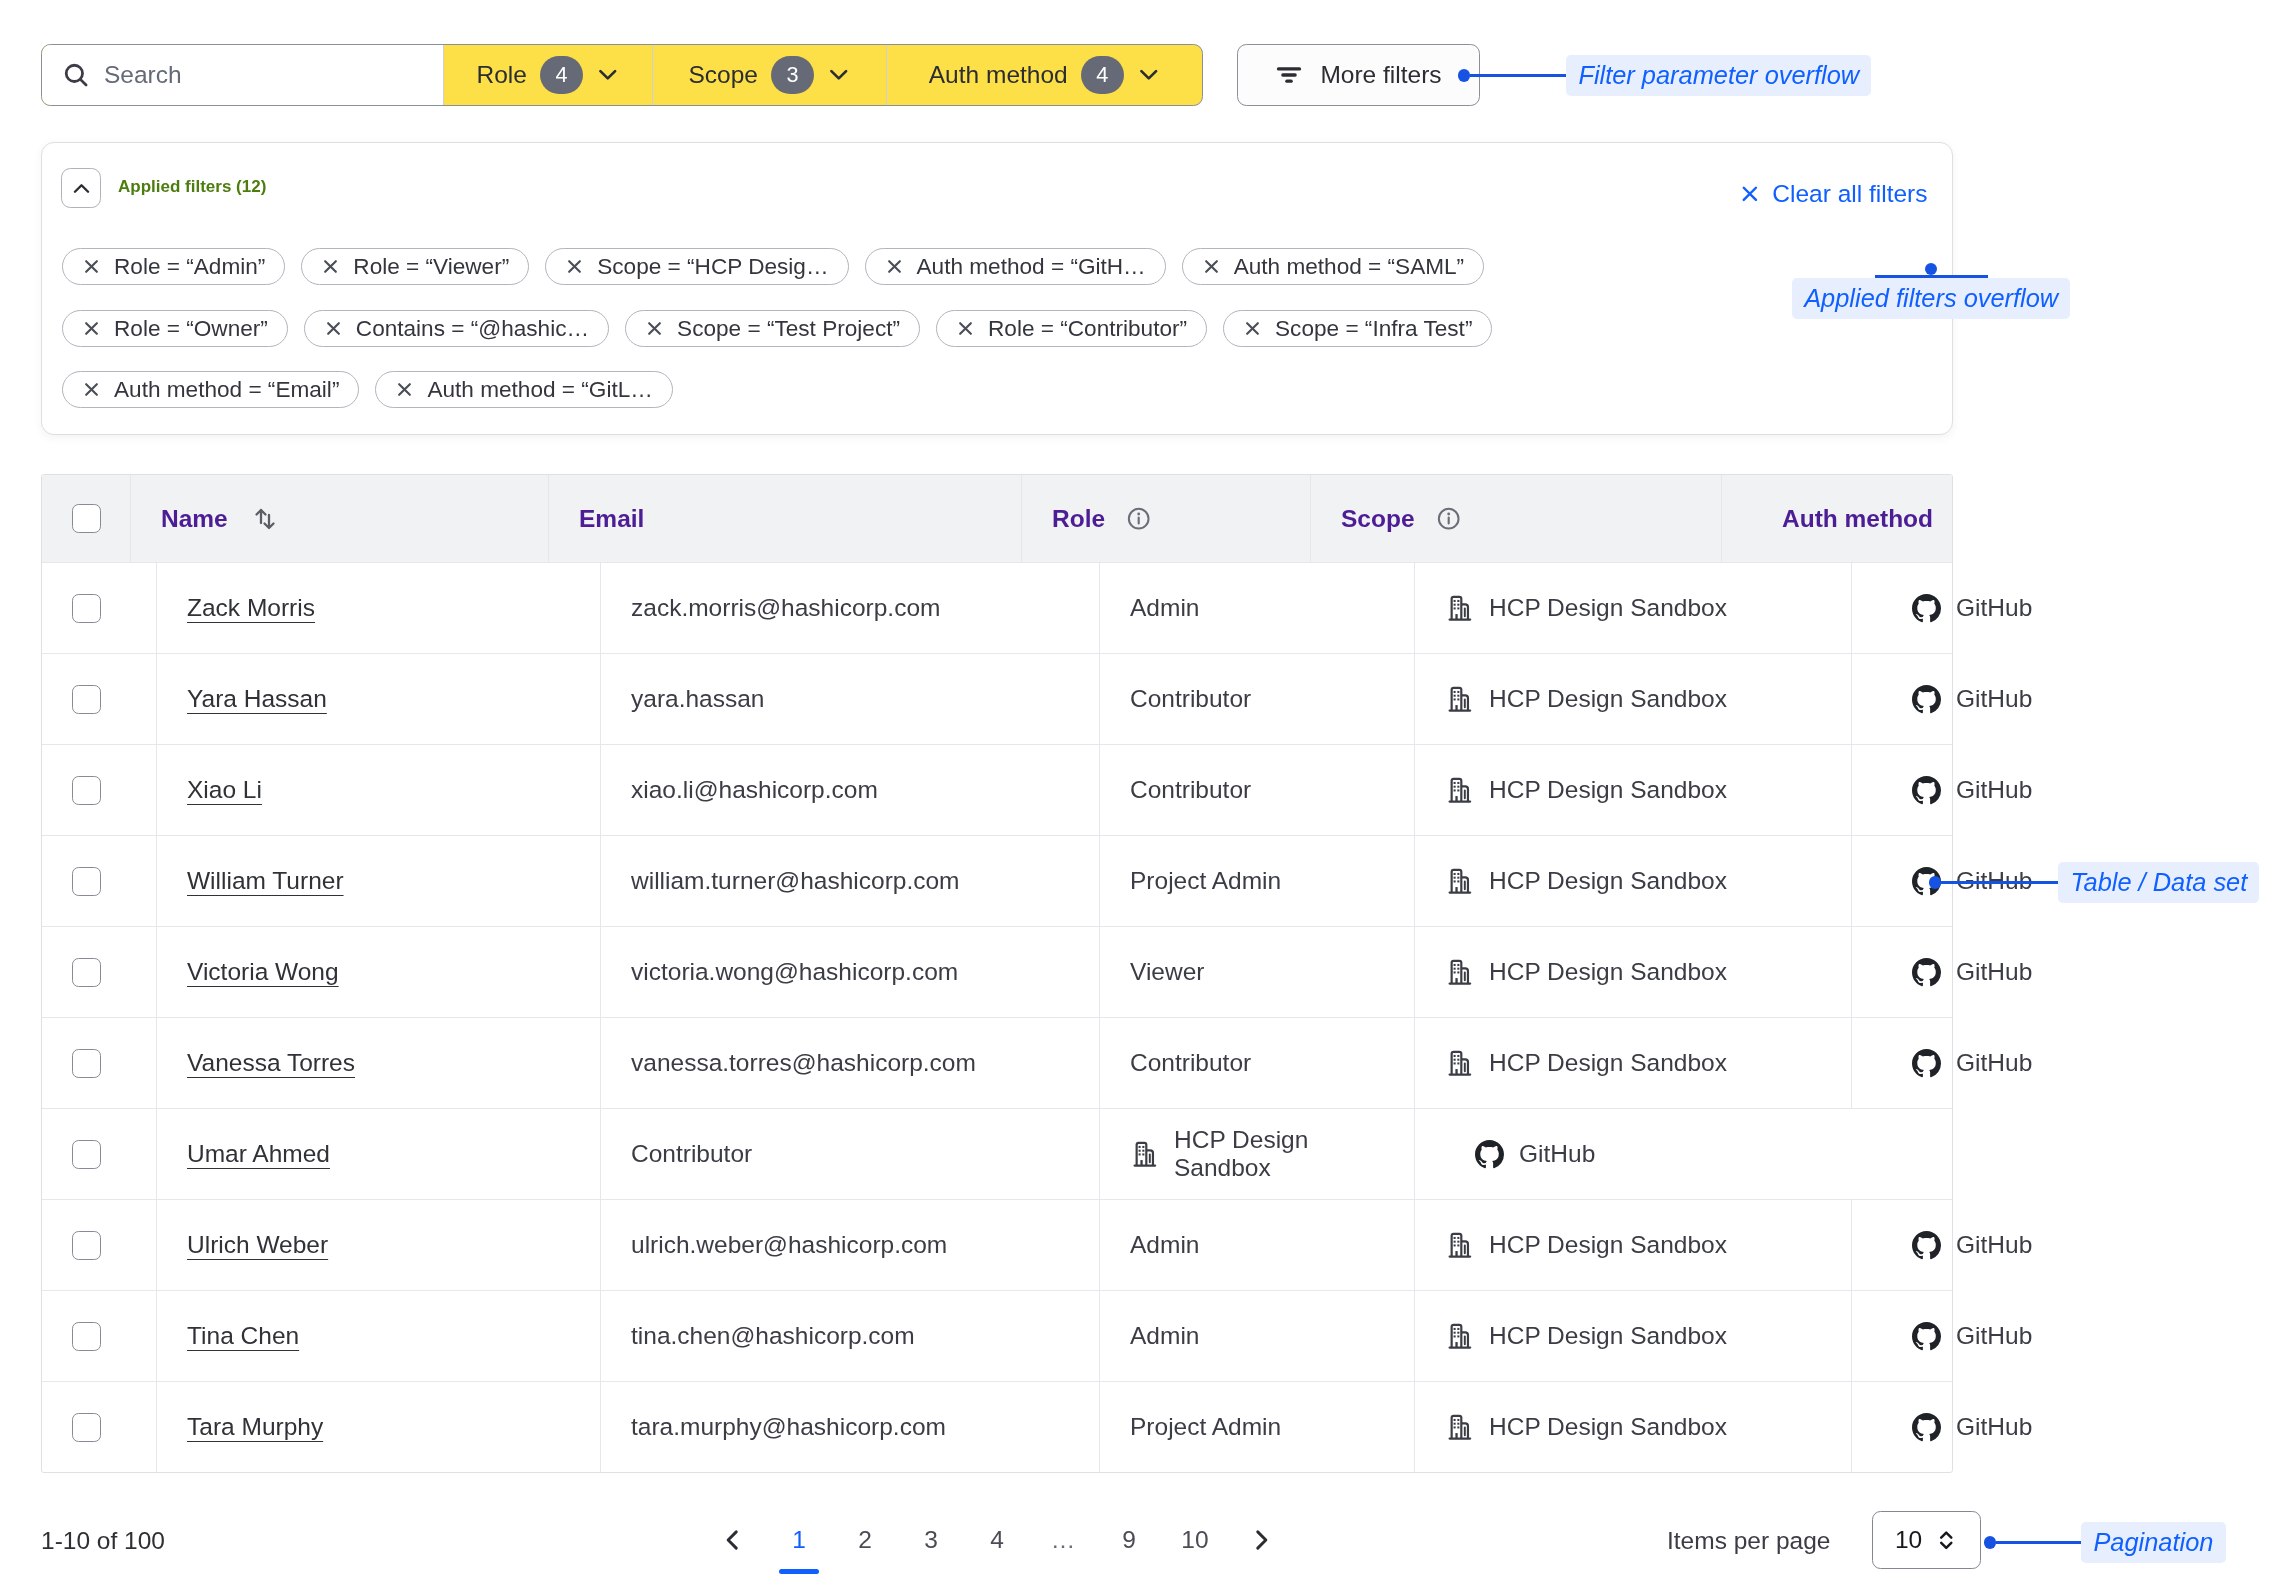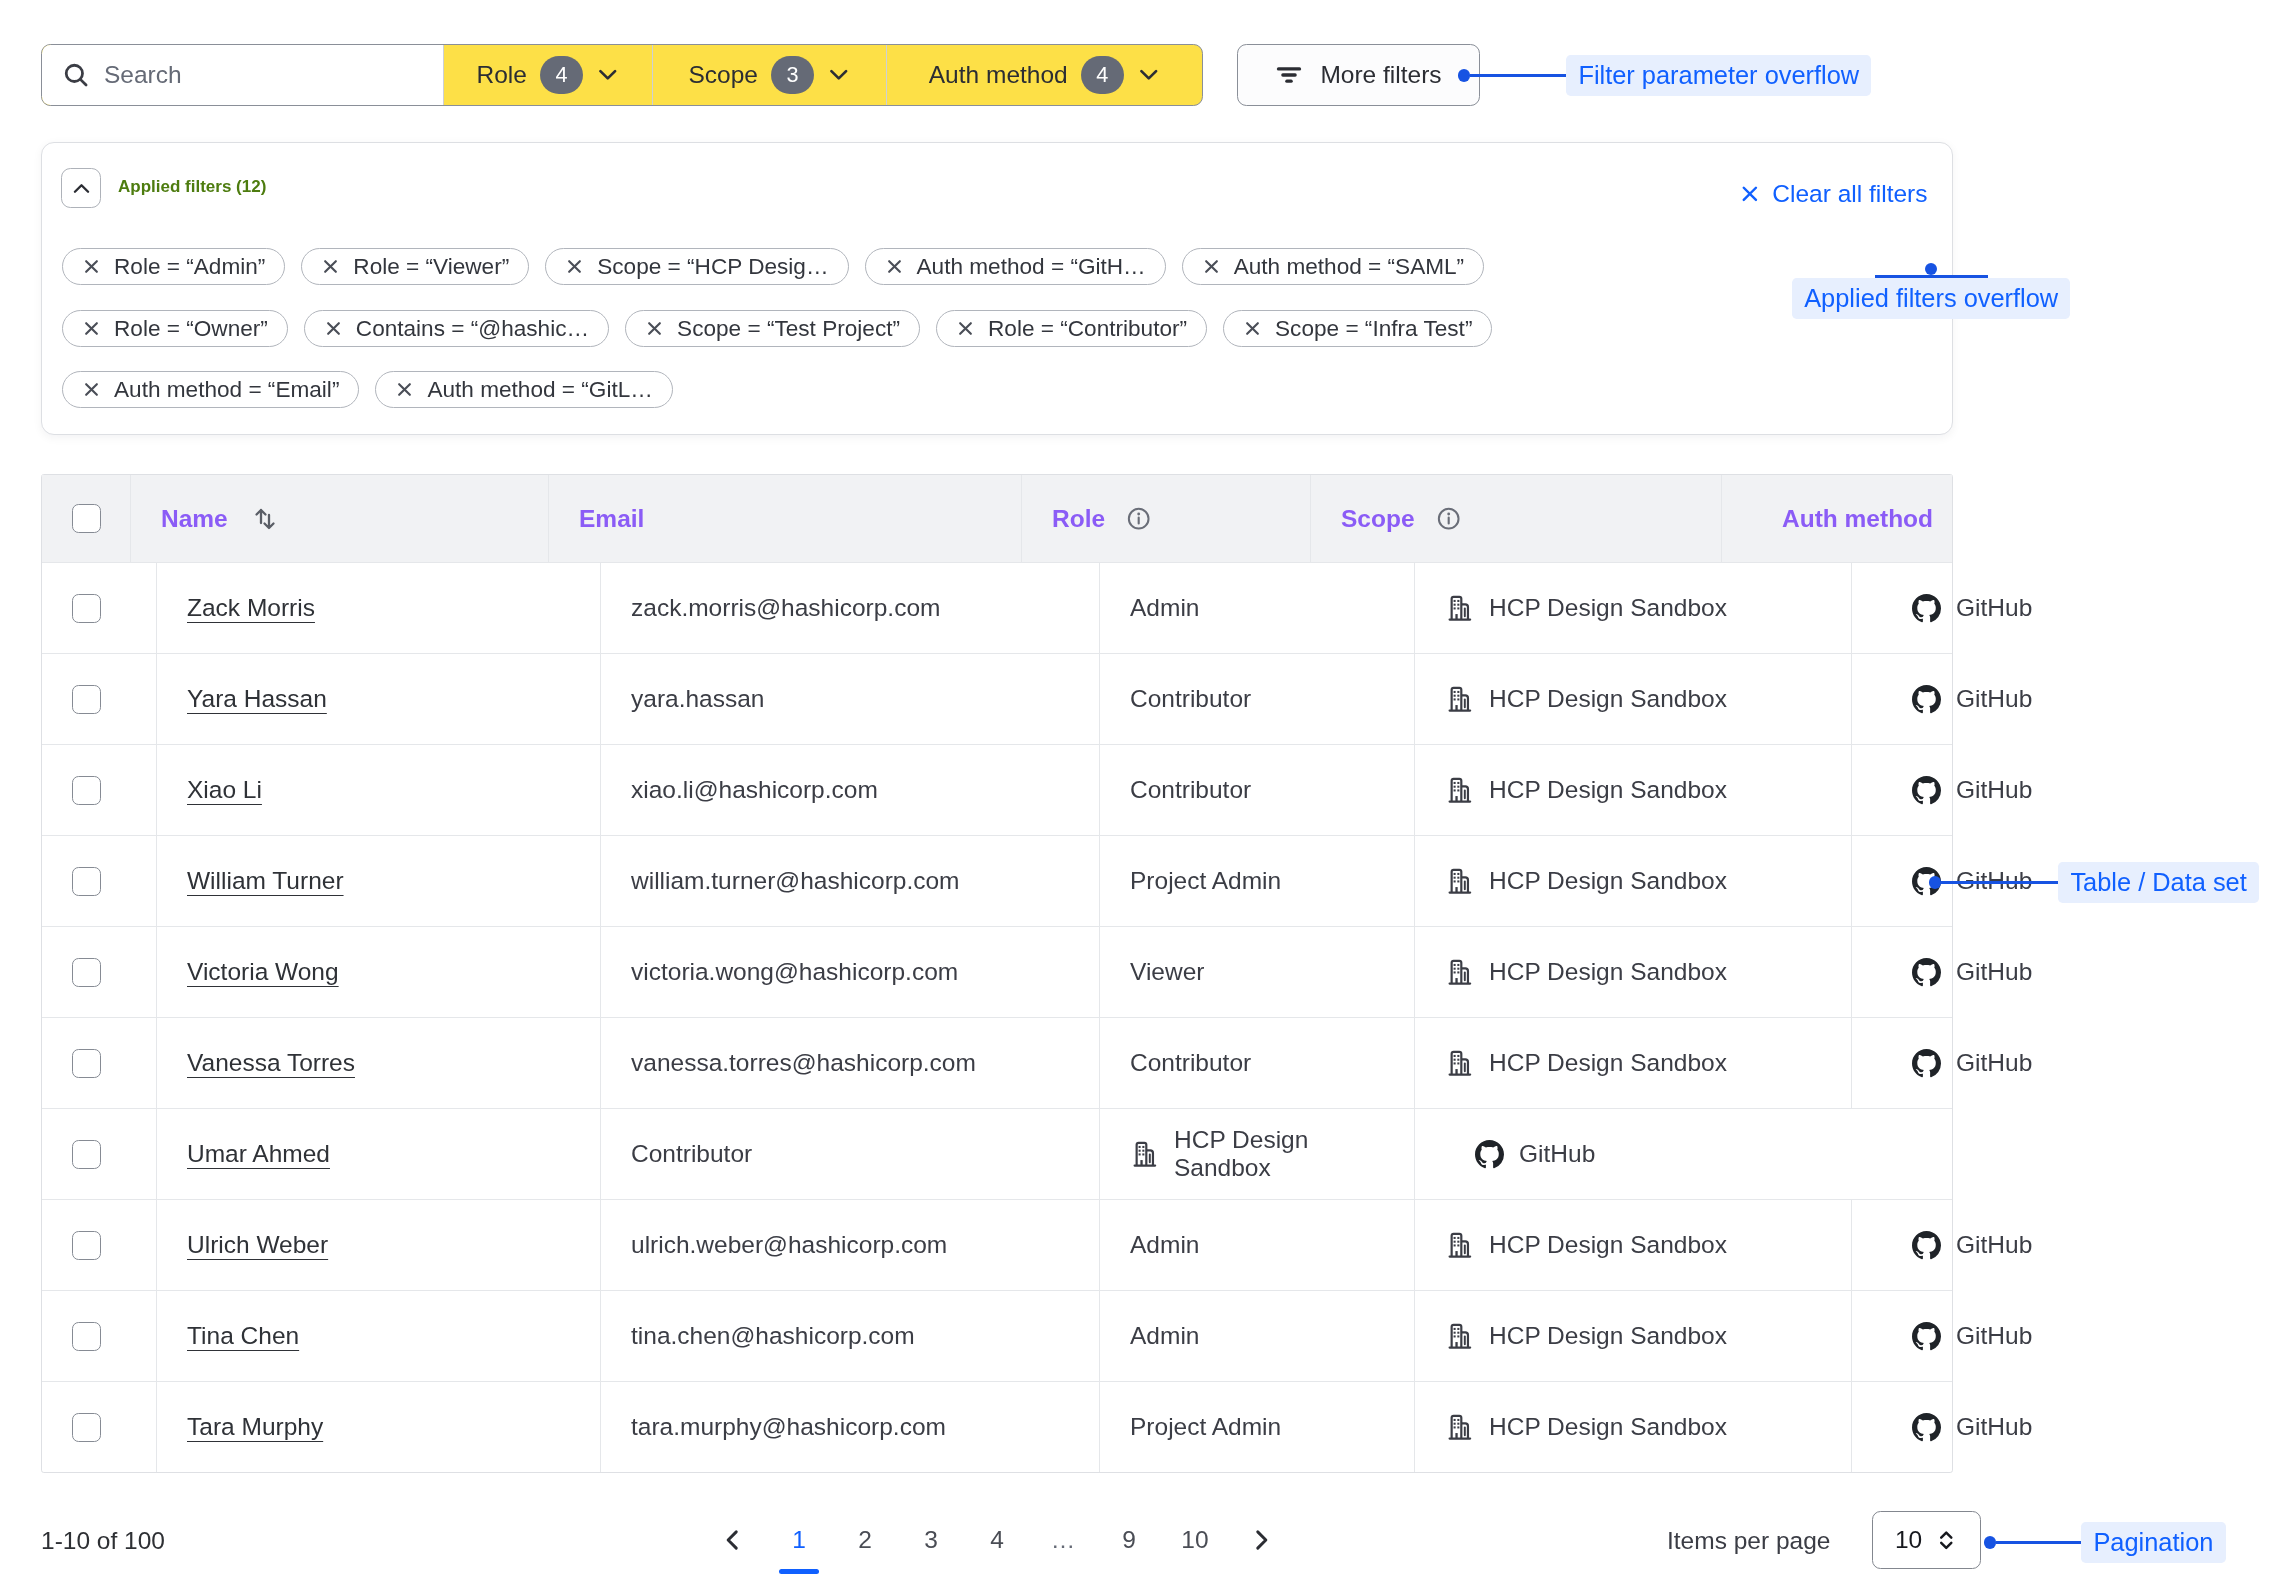--- a/index.html
+++ b/index.html
@@ -20,21 +20,21 @@
     color:#fff; font-size:21.7px; display:flex; align-items:center; justify-content:center; }
   .more-btn { margin-left:34px; width:243px; border:1.4px solid #8A8F98; border-radius:9.4px;
     background:#FCFCFD; display:flex; align-items:center; justify-content:center; gap:17px;
     font-size:24.5px; color:#2B2D33; font-weight:500; cursor:pointer; font-family:inherit; }
 
   
   .annot { position:absolute; display:flex; align-items:center; z-index:30; }
   .annot .dot { width:12.2px; height:12.2px; border-radius:50%; background:#1753E2; flex:none; }
   .annot .line { height:2.8px; background:#1753E2; flex:none; }
   .annot .lbl { height:41px; display:flex; align-items:center; padding:0 12.2px; border-radius:4.7px;
-    background:#E7EFFE; color:#1060FF; font-size:25.4px; white-space:nowrap; }
+    background:#E7EFFE; color:#1060FF; font-size:25.4px; white-space:nowrap;font-style:italic; }
   .annot-filter { left:1458px; top:55px; }   .annot-filter .line { width:96px; }
   .annot-applied { left:1792px; top:263px;flex-direction:column; } .annot-applied .line { width:113px; }
   .annot-table { left:1929px; top:862px; }   .annot-table .line { width:117px; }
   .annot-pgn { left:1984px; top:1522px; }    .annot-pgn .line { width:85px; }
 
   
   .panel { position:absolute; left:41px; top:142px; width:1912px; height:293px;
     border:0.9px solid #DDDFE3; border-radius:13px; background:#fff;
     box-shadow:0 2.8px 9.4px rgba(25,28,40,.05); }
   .collapse-btn { position:absolute; left:19px; top:25.4px; width:40px; height:40px;
@@ -52,21 +52,21 @@
 
   
   .table { position:absolute; left:41px; top:474px; width:1912px;
     border:0.9px solid #DEE0E4; border-radius:2.8px; background:#fff; }
   .tr { display:grid; grid-template-columns:88px 418px 473px 289px 411px 232px; }
   .tr.head { height:87px; background:#F1F2F4; }
   .tr.body { height:91px; border-top:0.9px solid #E5E7EA;gap:26px; }
   .td { display:flex; align-items:center; padding-left:30px; border-left:0.9px solid #E5E7EA;
     font-size:24.5px; color:#3B3D45; overflow:hidden; }
   .td.check { padding:0; justify-content:center; border-left:none; }
-  .tr.head .td { font-weight:700; color:#8b5cf6; gap:21px;text-align:center; }
+  .tr.head .td { font-weight:700; color:#4c1d95; gap:21px;text-align:center; }
   .td.scope { gap:15px; } .td.auth { padding-left:60px; gap:15px; }
   .checkbox { width:29px; height:29px; border:1.9px solid #868B94; border-radius:6.6px; background:#fff; cursor:pointer; }
   .name-link { color:#2F3237; text-decoration:underline; text-underline-offset:5.6px;
     text-decoration-thickness:1.4px; cursor:pointer; }
   .sort-ic { color:#5A5E66; cursor:pointer; } .info-ic { color:#6A6E78; cursor:pointer; }
   .org-ic { color:#3B3D45; } .gh-ic { color:#1F2328; }
 
   
   .pgn-range { position:absolute; left:41px; top:1527px; font-size:24.5px; color:#2E3034; }
   .pgn-pages { position:absolute; left:41px; top:1514px; width:1912px; display:flex;

